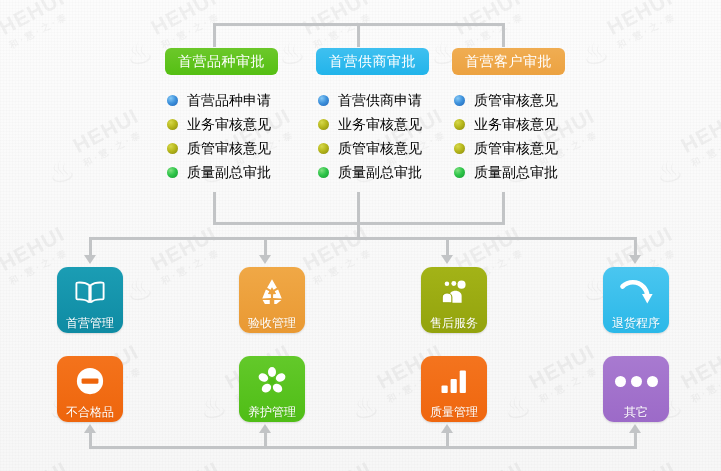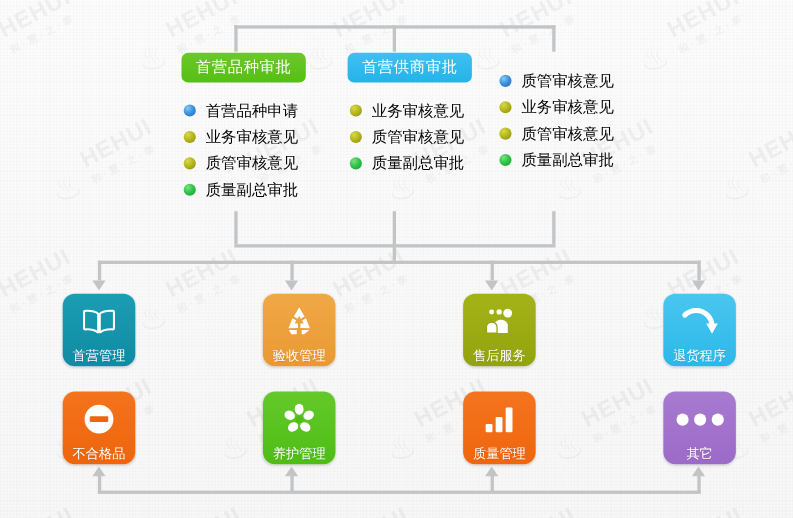--- a/index.html
+++ b/index.html
@@ -246,35 +246,40 @@
         <span class="dot d-green"></span>
         <span class="item-label">质量副总审批</span>
       </div>
     </div>
   </div>
 
   <div class="approval-col c2">
     <div class="pill blue">首营供商审批</div>
     <div class="item-list">
       <div class="item-row">
+        <span class="dot d-blue"></span>
+        <span class="item-label">首营供商申请</span>
+      </div>
+      <div class="item-row">
         <span class="dot d-olive"></span>
         <span class="item-label">业务审核意见</span>
       </div>
       <div class="item-row">
         <span class="dot d-olive"></span>
         <span class="item-label">质管审核意见</span>
       </div>
       <div class="item-row">
         <span class="dot d-green"></span>
         <span class="item-label">质量副总审批</span>
       </div>
     </div>
   </div>
 
   <div class="approval-col c3">
+    <div class="pill orange">首营客户审批</div>
     <div class="item-list">
       <div class="item-row">
         <span class="dot d-blue"></span>
         <span class="item-label">质管审核意见</span>
       </div>
       <div class="item-row">
         <span class="dot d-olive"></span>
         <span class="item-label">业务审核意见</span>
       </div>
       <div class="item-row">

